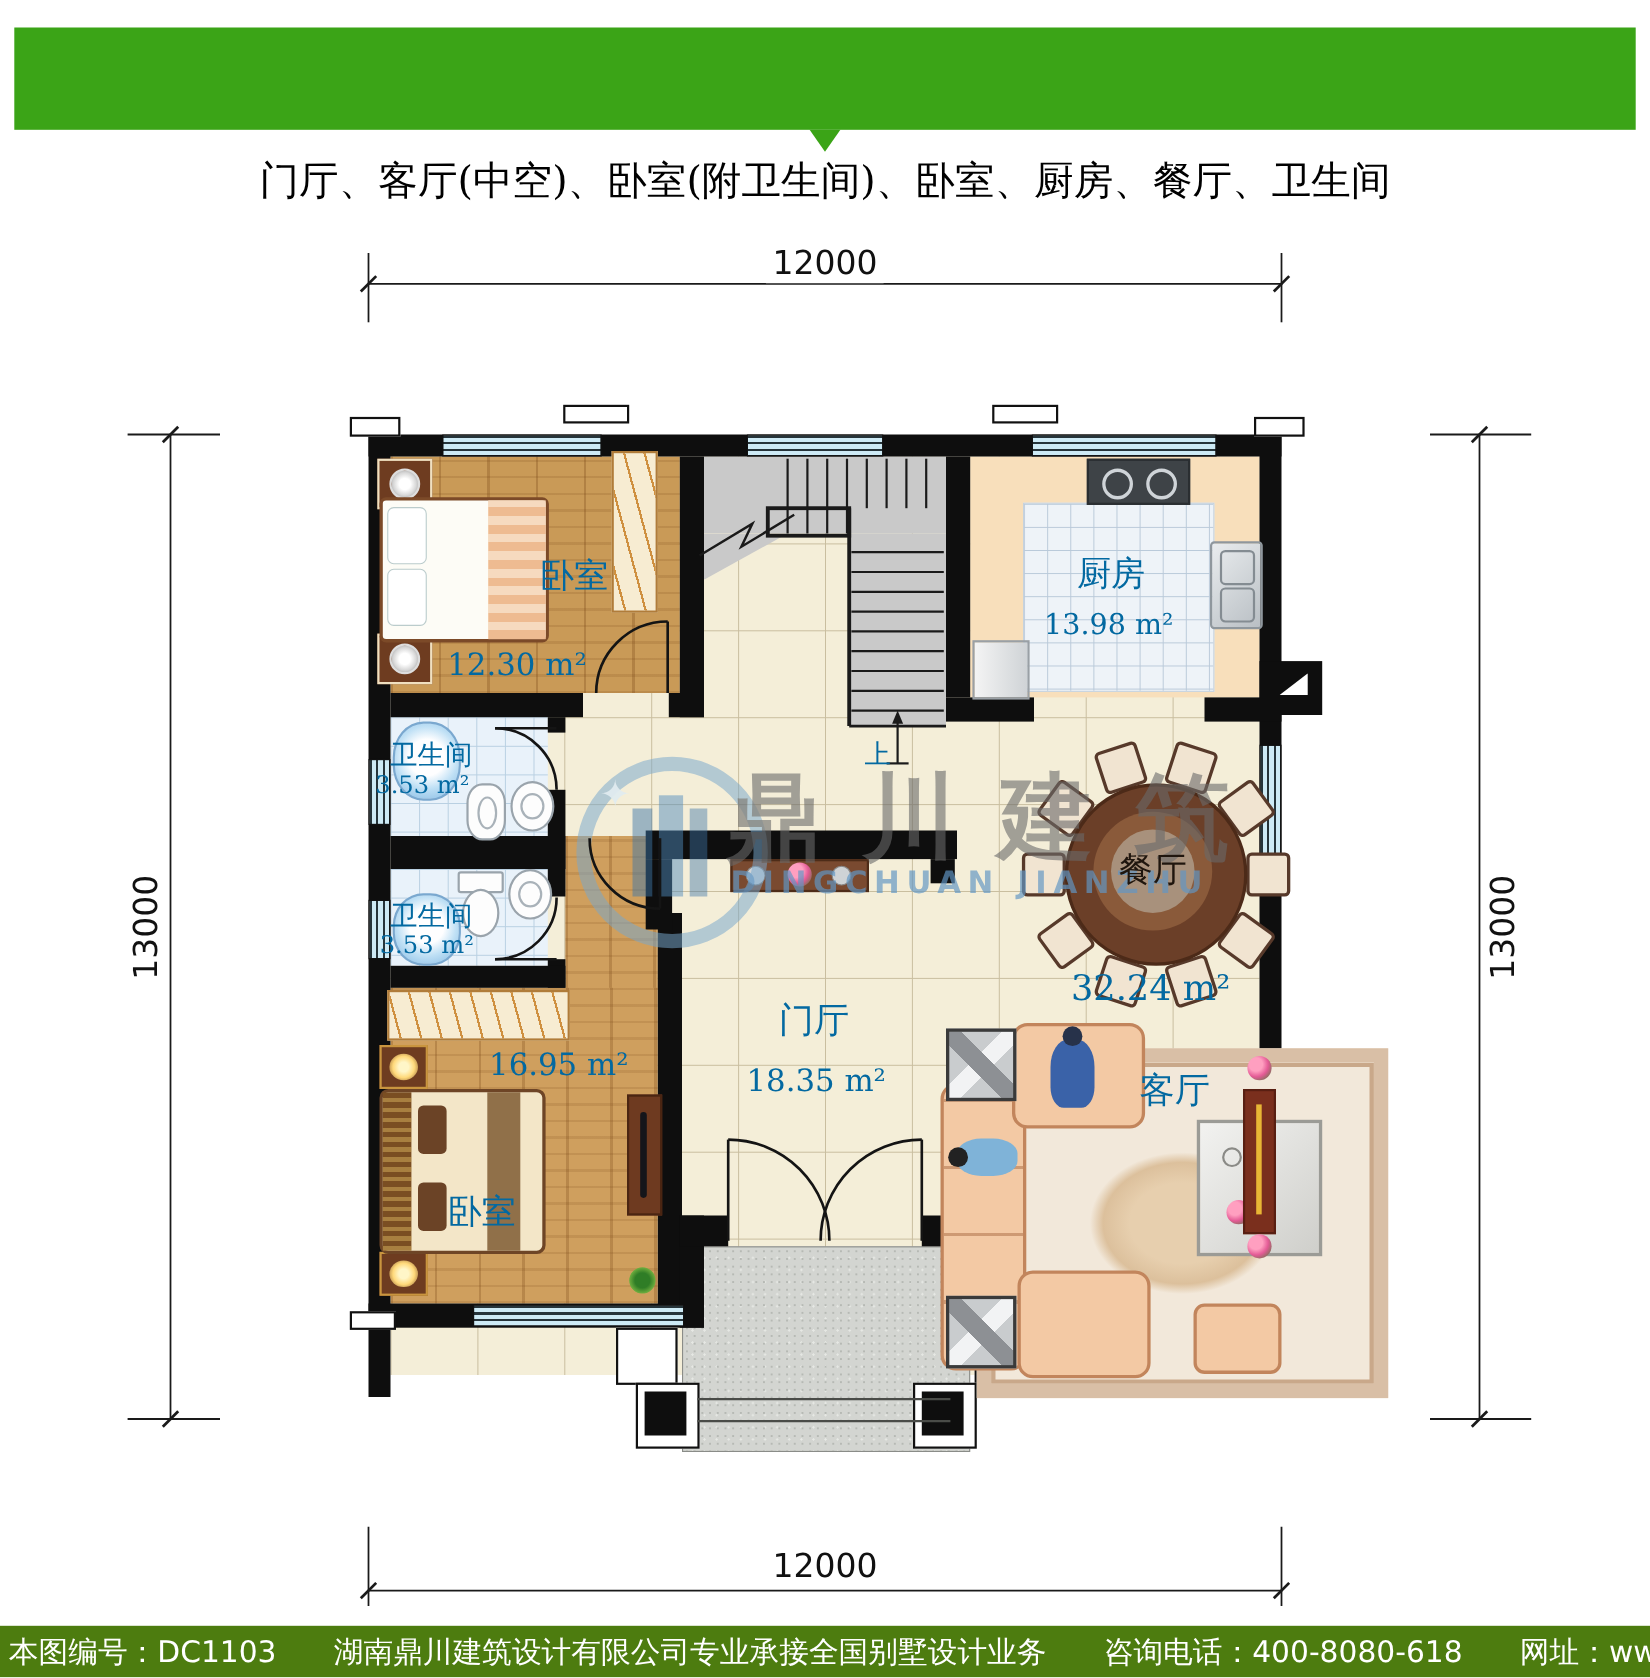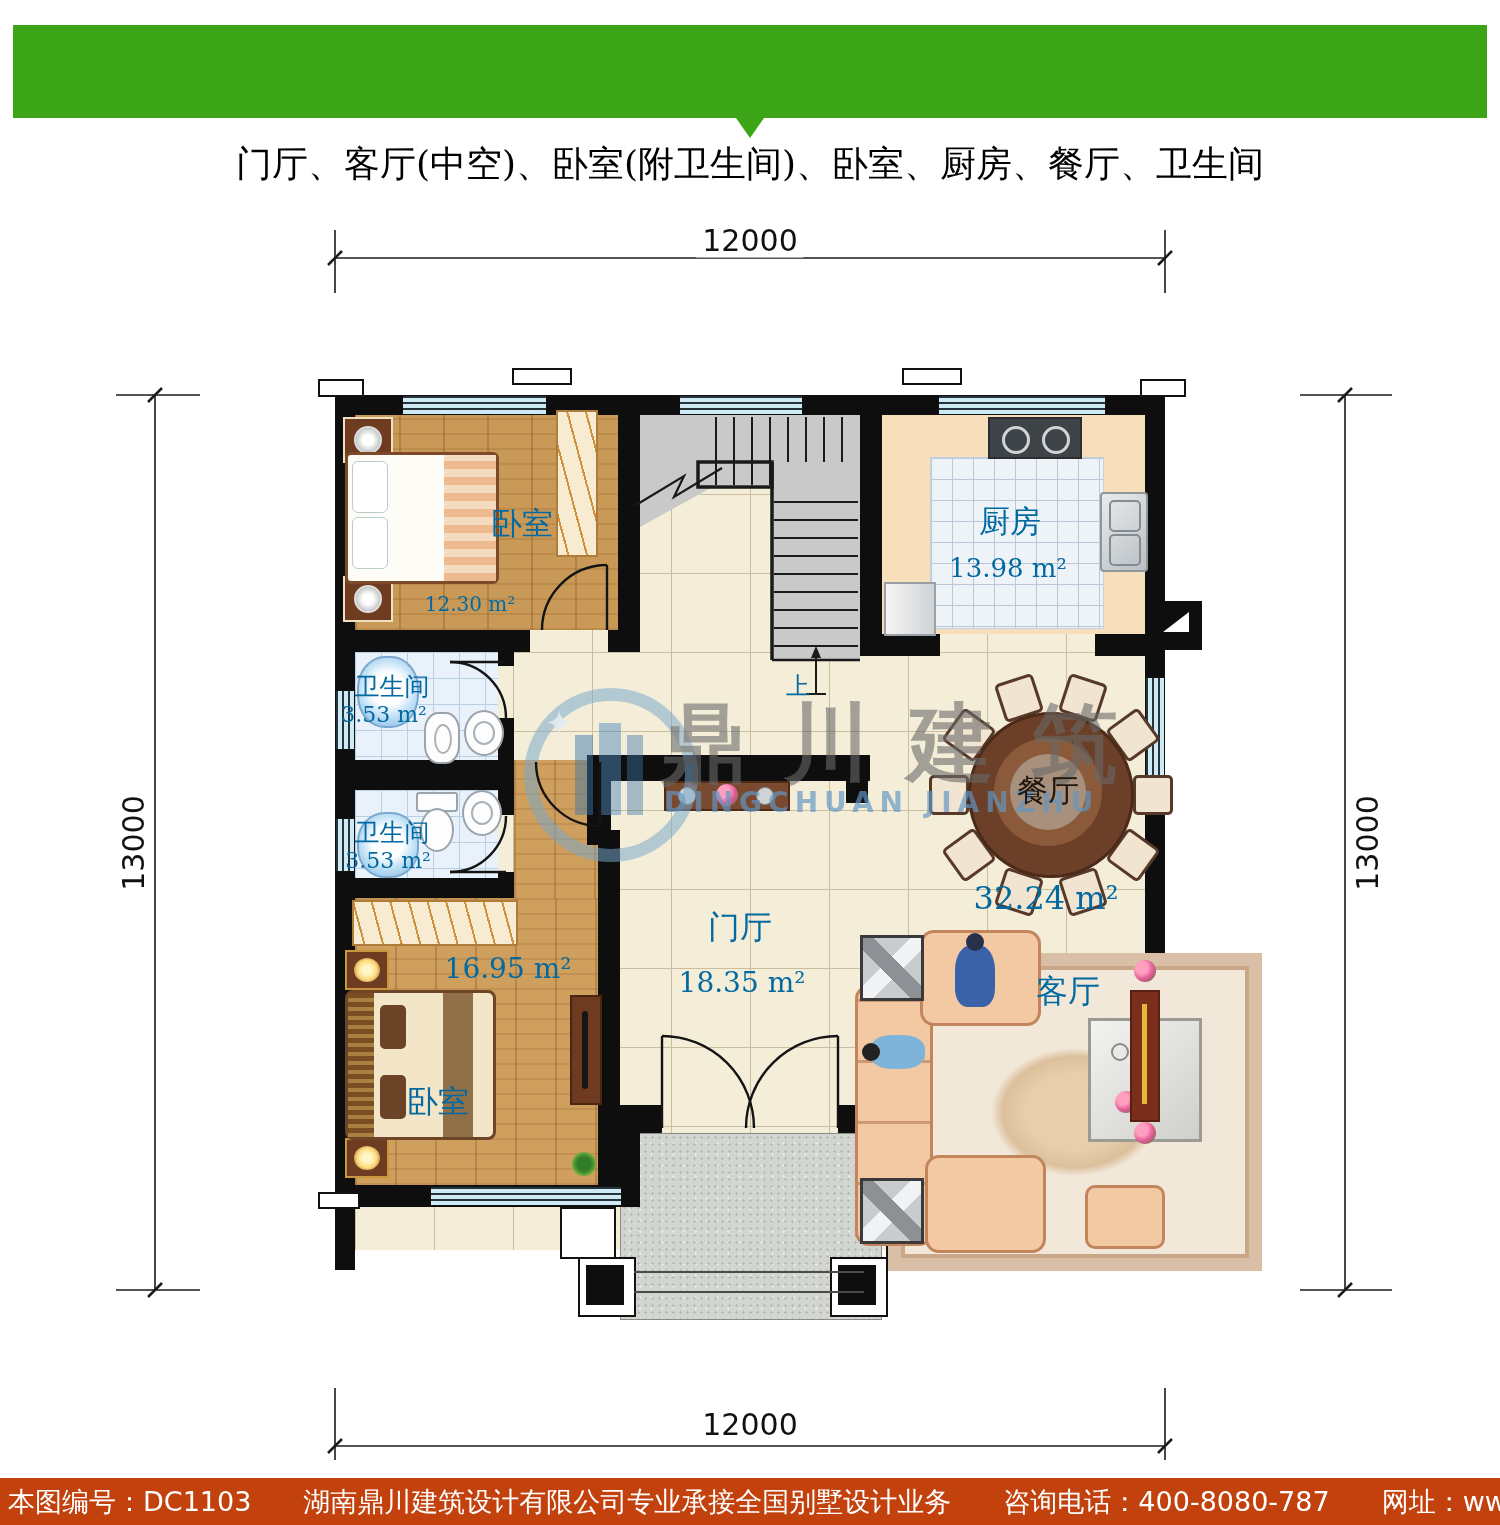--- a/index.html
+++ b/index.html
@@ -304,21 +304,21 @@
         <line x1="634" y1="1292" x2="864" y2="1292"></line>
     </g>
   </svg>
 
   <div class="dimlbl" style="left:750px;top:240px;">12000</div>
   <div class="dimlbl" style="left:750px;top:1424px;">12000</div>
   <div class="dimlbl" style="left:133px;top:843px;transform:translate(-50%,-50%) rotate(-90deg);">13000</div>
   <div class="dimlbl" style="left:1367px;top:843px;transform:translate(-50%,-50%) rotate(-90deg);">13000</div>
 
   <div class="lbl" style="left:522px;top:524px;font-size:31px;">卧室</div>
-  <div class="lbl" style="left:470px;top:604px;font-size:20px;">12.30 m²</div>
+  <div class="lbl" style="left:470px;top:604px;font-size:28px;">12.30 m²</div>
   <div class="lbl" style="left:1010px;top:522px;font-size:31px;">厨房</div>
   <div class="lbl" style="left:1008px;top:568px;font-size:26px;">13.98 m²</div>
   <div class="lbl" style="left:392px;top:686px;font-size:25px;">卫生间</div>
   <div class="lbl" style="left:384px;top:714px;font-size:22px;">3.53 m²</div>
   <div class="lbl" style="left:392px;top:832px;font-size:25px;">卫生间</div>
   <div class="lbl" style="left:388px;top:860px;font-size:22px;">3.53 m²</div>
   <div class="lbl" style="left:508px;top:968px;font-size:28px;">16.95 m²</div>
   <div class="lbl" style="left:438px;top:1102px;font-size:31px;">卧室</div>
   <div class="lbl" style="left:740px;top:928px;font-size:32px;">门厅</div>
   <div class="lbl" style="left:742px;top:982px;font-size:28px;">18.35 m²</div>
@@ -333,21 +333,21 @@
       <div class="abs" style="left:62px;top:22px;width:22px;height:92px;background:rgba(80,140,190,.6);"></div>
       <div class="abs" style="left:90px;top:34px;width:16px;height:80px;background:rgba(62,118,168,.55);"></div>
       <div class="abs" style="left:8px;top:2px;color:rgba(220,235,245,.95);font-size:34px;">✦</div>
     </div>
     <div class="abs" style="left:150px;top:6px;font-size:86px;font-weight:bold;color:rgba(105,105,105,.75);letter-spacing:38px;
                 font-family:'DejaVu Sans',sans-serif;white-space:nowrap;">鼎川建筑</div>
     <div class="abs" style="left:154px;top:106px;font-size:28px;font-weight:bold;color:rgba(98,150,196,.85);letter-spacing:6px;
                 font-family:'DejaVu Sans',sans-serif;white-space:nowrap;">DINGCHUAN JIANZHU</div>
   </div>
 
-  <div class="abs" style="left:0;top:1478px;width:1500px;height:47px;background:#c2410c;color:#fff;font-size:27px;
+  <div class="abs" style="left:0;top:1478px;width:1500px;height:47px;background:#4d7c0f;color:#fff;font-size:27px;
               display:flex;align-items:center;gap:52px;padding-left:8px;box-sizing:border-box;white-space:nowrap;z-index:60;">
     <span>本图编号：DC1103</span>
     <span>湖南鼎川建筑设计有限公司专业承接全国别墅设计业务</span>
-    <span>咨询电话：400-8080-787</span>
+    <span>咨询电话：400-8080-618</span>
     <span>网址：www.bstzcs.com</span>
   </div>
 
 </div>
 
 </body></html>

